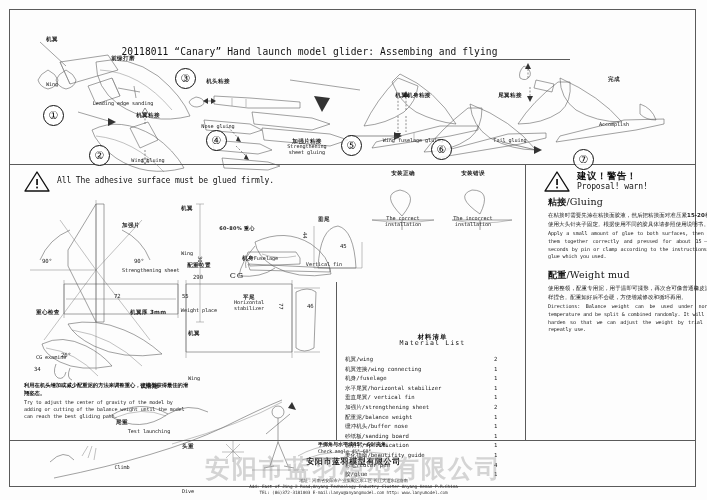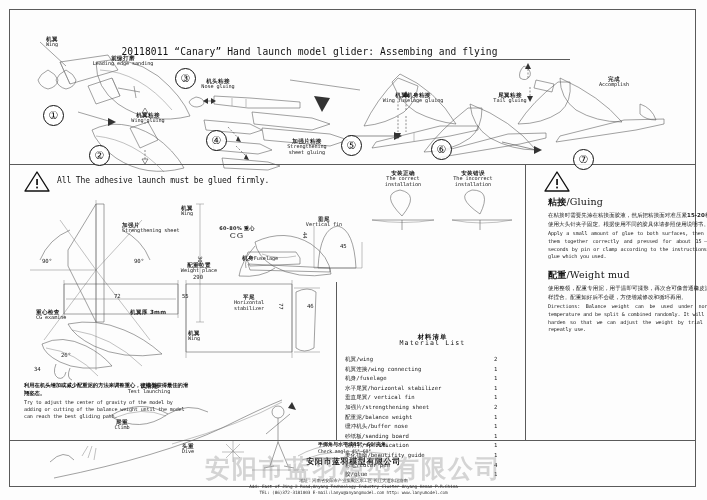--- a/index.html
+++ b/index.html
@@ -34,21 +34,21 @@
   }
 
   
   .cap{position:absolute;text-align:center;line-height:1.12;}
   .cap .cn{
     display:block;font-family:"DejaVu Sans", sans-serif;
     font-size:5.6px;font-weight:600;color:#1b1b1b;letter-spacing:.3px;
   }
   .cap .en{
     display:block;font-family:"DejaVu Sans Mono", monospace;
-    font-size:5.2px;color:#1b1b1b;letter-spacing:-.1px;
+    font-size:5.2px;color:#1b1b1b;letter-spacing:-.1px;margin-top:40px;
   }
 
   
   .step{
     position:absolute;width:19px;height:19px;border-radius:50%;
     border:1.3px solid #111;
     font-family:"DejaVu Serif", serif;font-size:11px;
     display:flex;align-items:center;justify-content:center;color:#111;
     background:rgba(255,255,255,.85);
   }
@@ -288,30 +288,34 @@
   <div class="step" style="left:431px;top:139px;">⑥</div>
   <div class="step" style="left:573px;top:149px;">⑦</div>
 
   <div class="warnrow" style="left:24px;top:170px;">
     <svg class="warn-svg" width="26" height="22" viewBox="0 0 26 22">
       <path d="M13 2 L25 21 L1 21 Z" fill="none" stroke="#111" stroke-width="1.4" stroke-linejoin="round"></path>
       <rect x="12.2" y="9" width="1.7" height="6" fill="#111"></rect>
       <rect x="12.2" y="16.6" width="1.7" height="1.8" fill="#111"></rect>
     </svg>
     <div>
-      <div class="warn-en">All The adhesive launch must be glued firmly.</div>
+      <div class="warn-en">All The adhesive surface must be glued firmly.</div>
     </div>
   </div>
 
   <div class="warnrow" style="left:544px;top:170px;">
     <svg class="warn-svg" width="26" height="22" viewBox="0 0 26 22">
       <path d="M13 2 L25 21 L1 21 Z" fill="none" stroke="#111" stroke-width="1.4" stroke-linejoin="round"></path>
       <rect x="12.2" y="9" width="1.7" height="6" fill="#111"></rect>
       <rect x="12.2" y="16.6" width="1.7" height="1.8" fill="#111"></rect>
     </svg>
+    <div>
+      <div class="warn-cn">建议！警告！</div>
+      <div class="warn-en">Proposal! warn!</div>
+    </div>
   </div>
 
   <svg style="position:absolute;left:368px;top:186px;" width="160" height="56">
     <g>
       <path class="ln" d="M34 30 q-22 -22 -2 -26 q20 4 2 26z"></path>
       <path class="ln" d="M4 34 L66 34"></path>
       <path class="ln2" d="M4 34 q32 5 62 0"></path>
       <path class="ln" d="M34 34 L34 44"></path>
     </g>
     <g>

